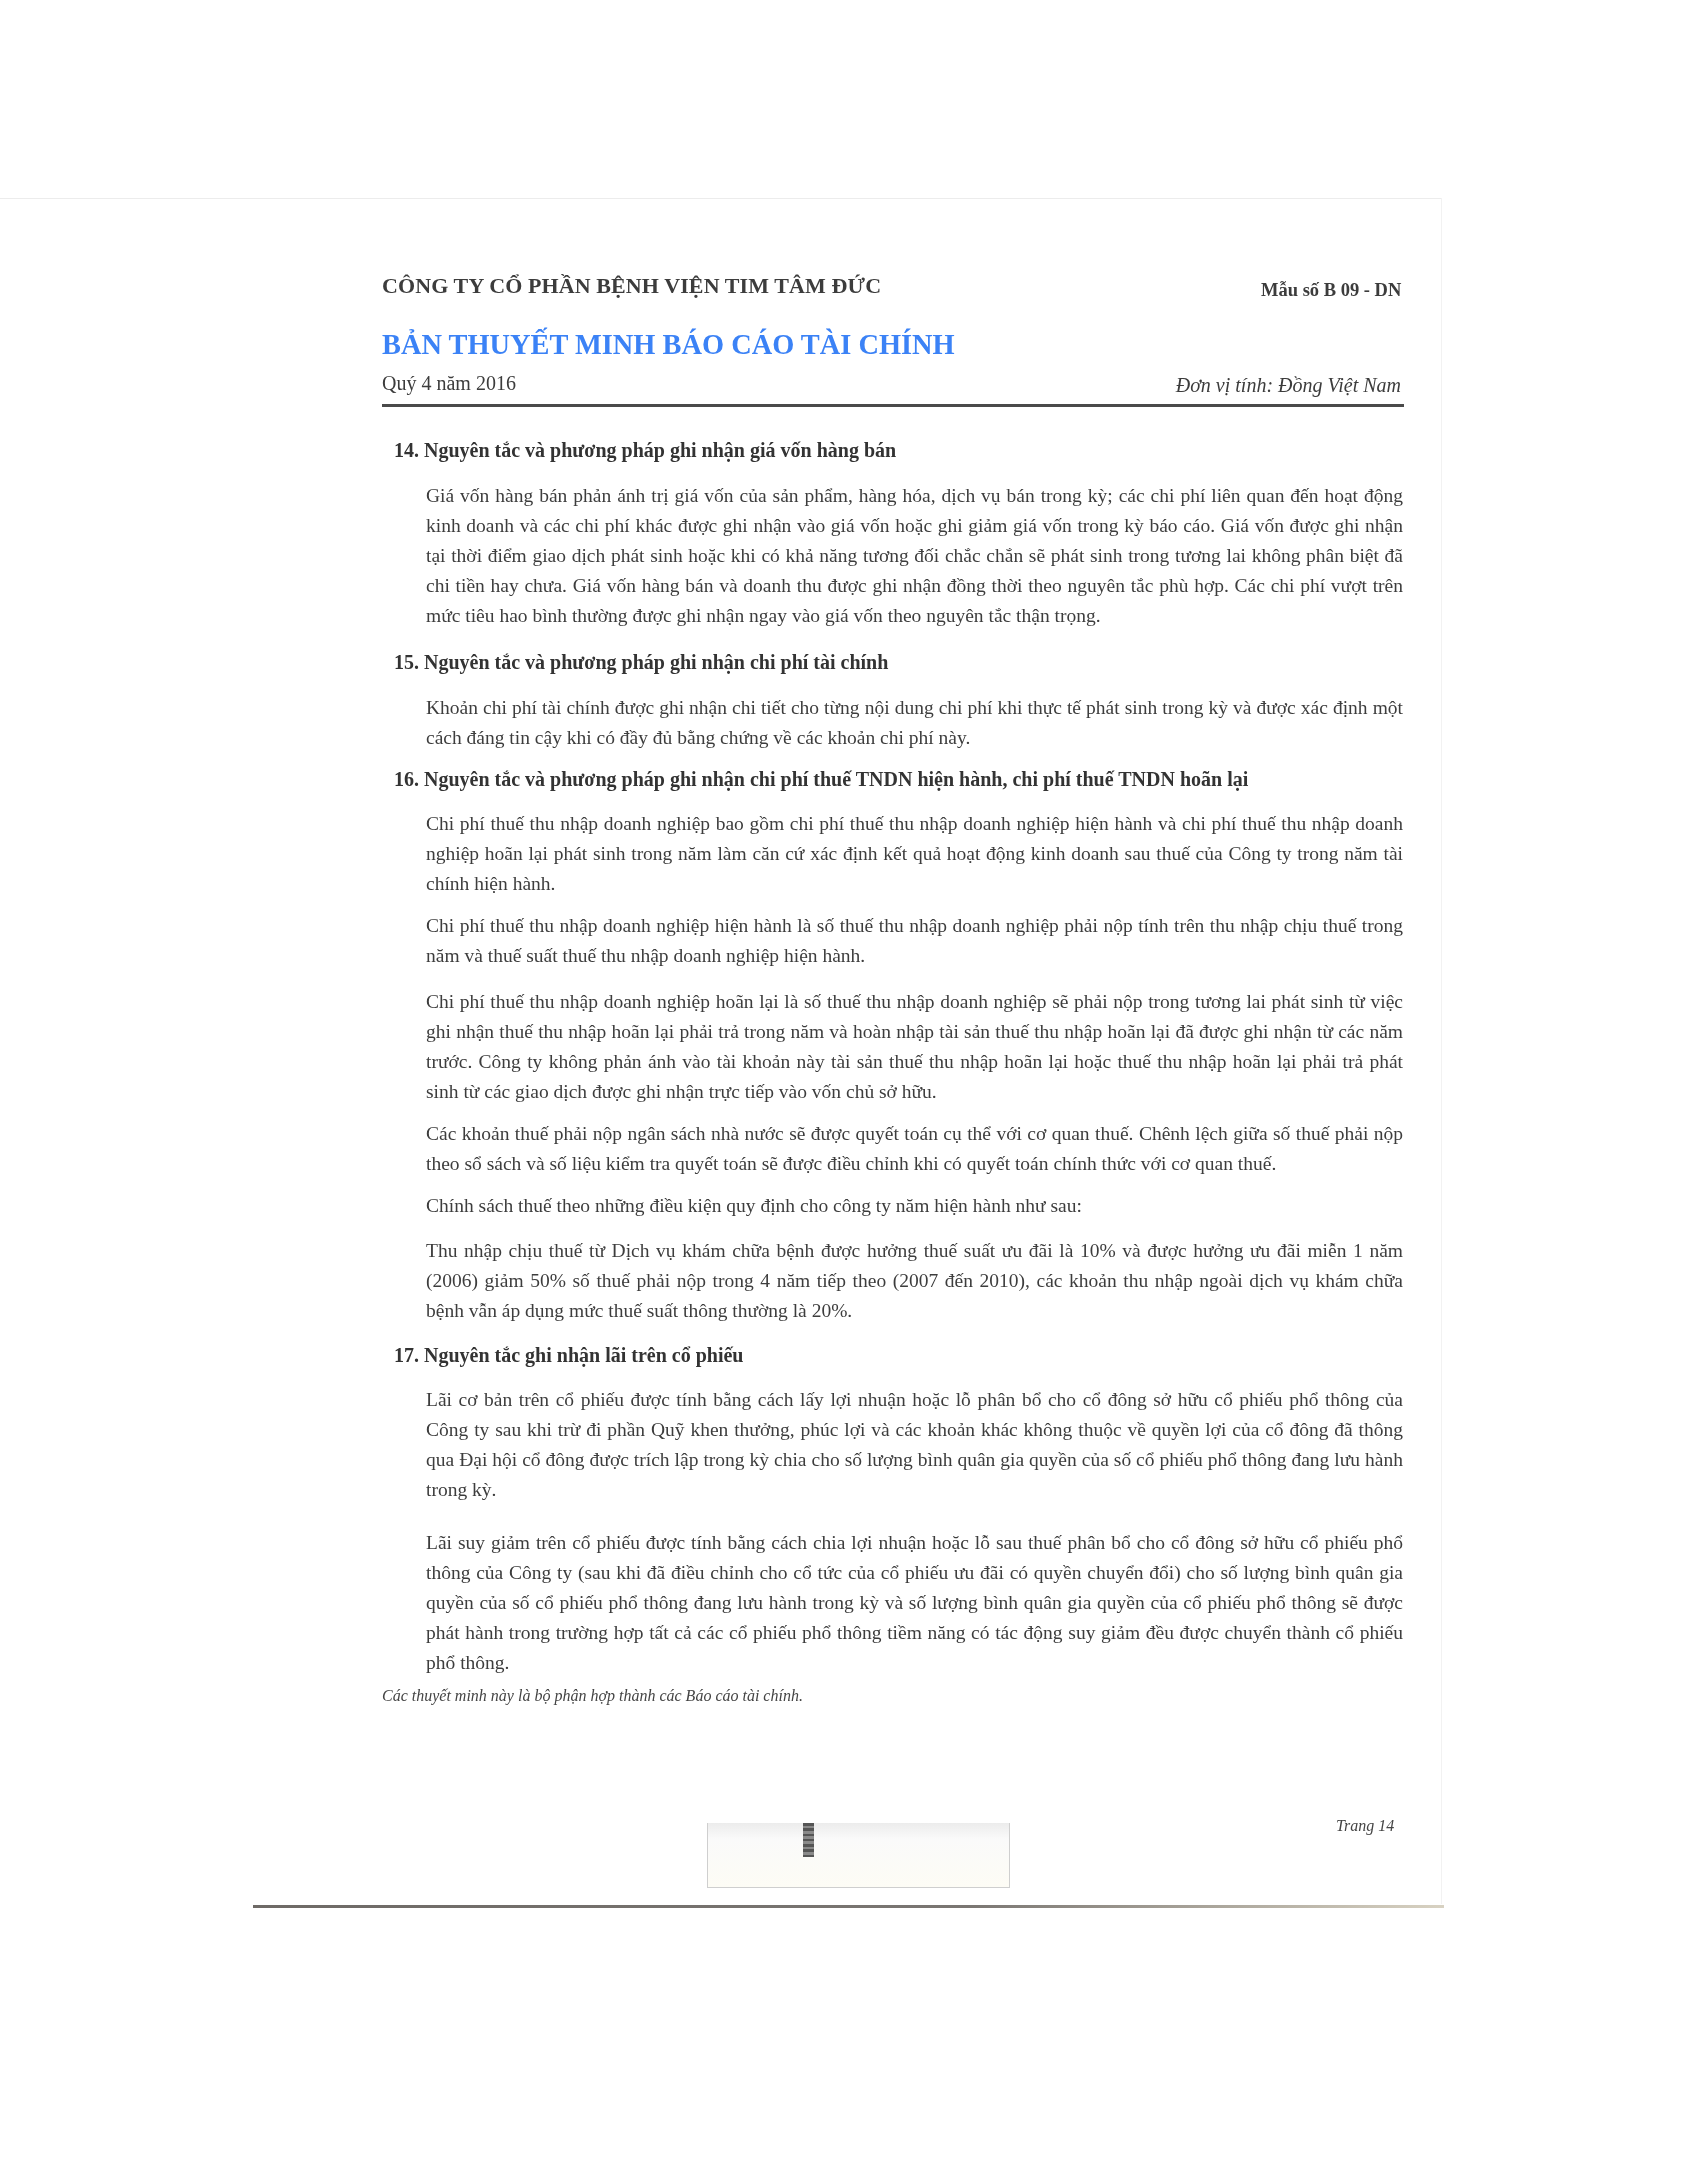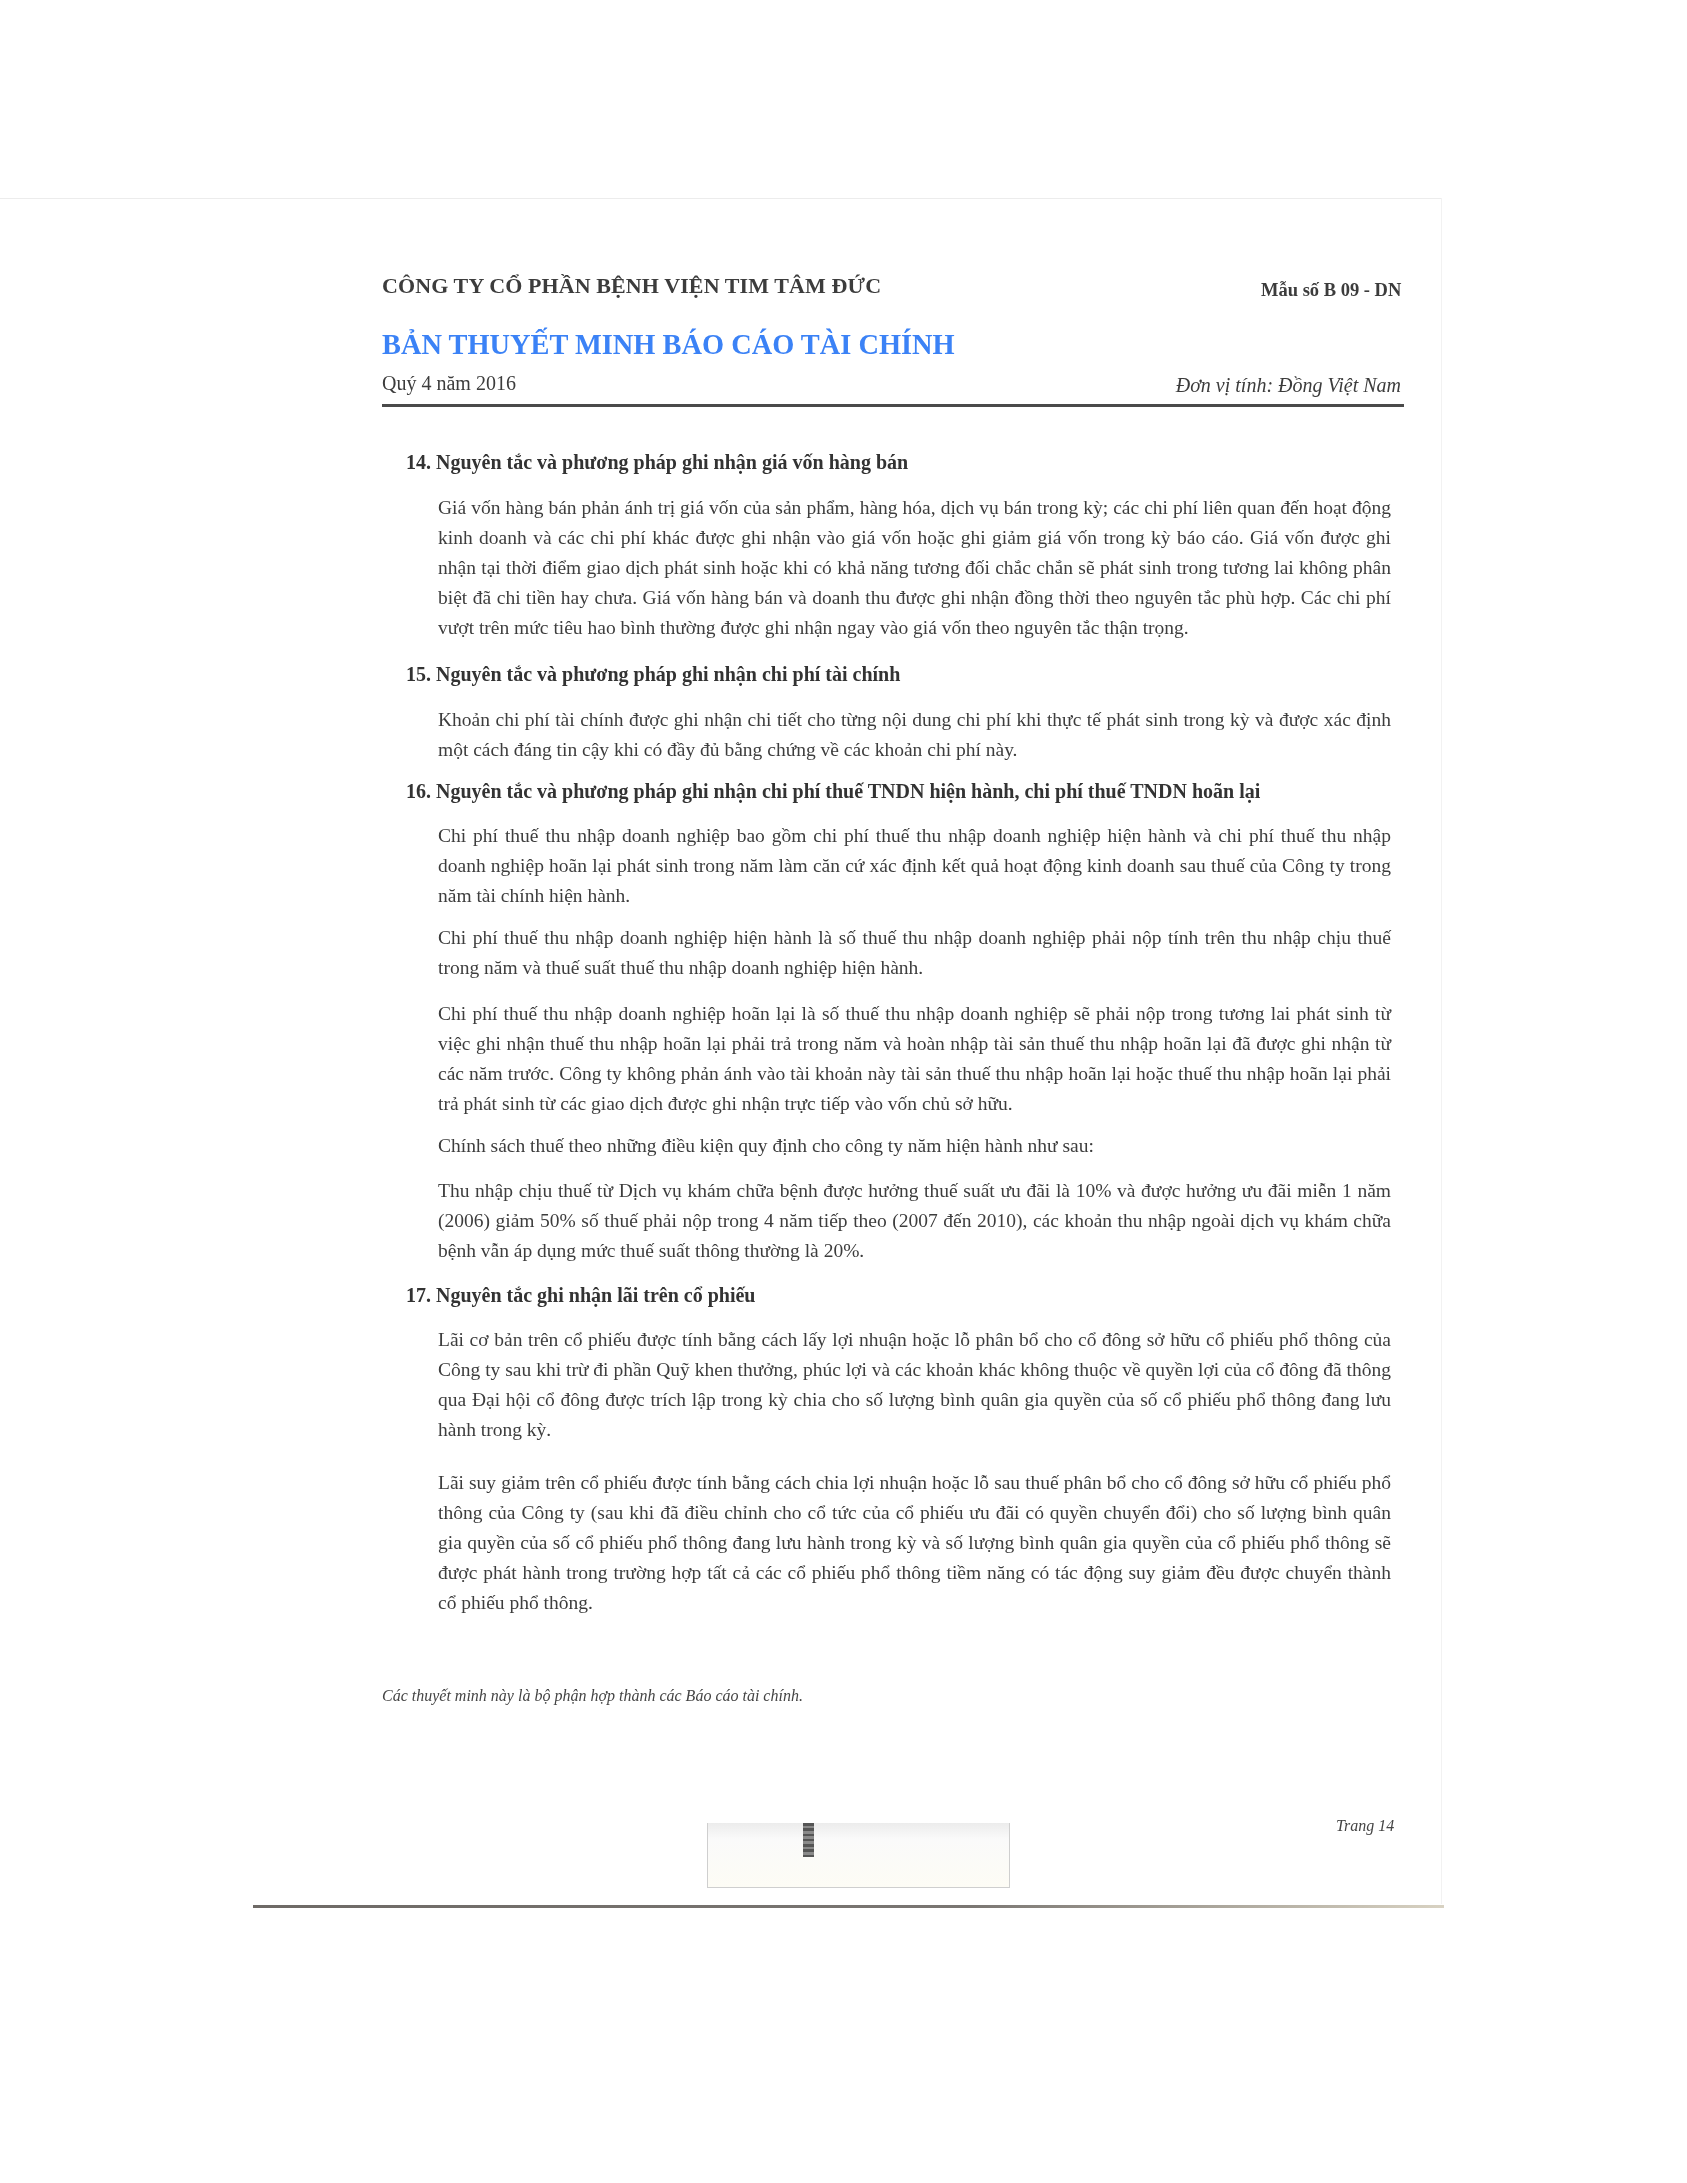--- a/index.html
+++ b/index.html
@@ -9,21 +9,21 @@
   }
   .page-edge-top { position:absolute; left:0; top:198px; width:1442px; height:1.3px; background:#ececec; }
   .page-edge-right { position:absolute; left:1441px; top:198px; width:1.3px; height:1706px; background:#f2f2f2; }
   .header-left { position:absolute; left:382px; top:273px; font-size:22px; font-weight:bold; letter-spacing:0.1px; color:#3c3c3c; }
   .header-right { position:absolute; left:1261px; top:280px; font-size:18.5px; font-weight:bold; color:#3c3c3c; }
   .doc-title { position:absolute; left:382px; top:329px; font-size:28.4px; font-weight:bold; color:#3b82f6; }
   .period { position:absolute; left:382px; top:372px; font-size:20px; color:#3c3c3c; }
   .unit { position:absolute; right:286px; top:374px; font-size:20px; font-style:italic; color:#3c3c3c;margin-left:12px; }
   .header-rule { position:absolute; left:382px; top:404px; width:1022px; height:2.6px; background:#4a4a4a; }
   .content { position:absolute; left:394px; top:437px; width:1009px; }
-  .section { margin:12px; }
+  .section { margin:0; }
   .sec-heading { font-size:20px; font-weight:bold; margin:0 0 17px 0; line-height:26.5px; color:#333; }
   .sec-heading .num { display:inline-block; width:30px; }
   .para { margin:0 0 12px 32px; font-size:19.5px; line-height:30px; text-align:justify; color:#3d3d3d; }
   .para b { color:#333; }
   .footer-left { position:absolute; left:382px; top:1687px; font-size:16px; font-style:italic; color:#444; }
   .footer-right { position:absolute; left:1336px; top:1817px; font-size:16px; font-style:italic; color:#444; }
   .stamp-box2 { position:absolute; left:707px; top:1823px; width:301px; height:64px; border:1.3px solid #cfcfcf; border-top:none; background:linear-gradient(#ececec,#fafafa 25%,#fdfcf5); }
   .stamp-clip { position:absolute; left:803px; top:1823px; width:10.6px; height:34px; background:repeating-linear-gradient(#555 0 2.6px,#8a8a8a 2.6px 5.3px); }
   .bottom-rule { position:absolute; left:253px; top:1905px; width:1191px; height:3.3px; background:linear-gradient(90deg,#6e6a66,#7a7672 60%,#d8d2c2); }
 </style>
@@ -56,20 +56,21 @@
     <p class="para">Khoản chi phí tài chính được ghi nhận chi tiết cho từng nội dung chi phí khi thực tế phát sinh trong kỳ và được xác định một cách đáng tin cậy khi có đầy đủ bằng chứng về các khoản chi phí này.</p>
   </div>
 
   <div class="section" style="margin-bottom:16px;">
     <div class="sec-heading">
       <span class="num">16.</span><span>Nguyên tắc và phương pháp ghi nhận chi phí thuế TNDN hiện hành, chi phí thuế TNDN hoãn lại</span>
     </div>
     <p class="para">Chi phí thuế thu nhập doanh nghiệp bao gồm chi phí thuế thu nhập doanh nghiệp hiện hành và chi phí thuế thu nhập doanh nghiệp hoãn lại phát sinh trong năm làm căn cứ xác định kết quả hoạt động kinh doanh sau thuế của Công ty trong năm tài chính hiện hành.</p>
     <p class="para" style="margin-bottom:16px;">Chi phí thuế thu nhập doanh nghiệp hiện hành là số thuế thu nhập doanh nghiệp phải nộp tính trên thu nhập chịu thuế trong năm và thuế suất thuế thu nhập doanh nghiệp hiện hành.</p>
     <p class="para">Chi phí thuế thu nhập doanh nghiệp hoãn lại là số thuế thu nhập doanh nghiệp sẽ phải nộp trong tương lai phát sinh từ việc ghi nhận thuế thu nhập hoãn lại phải trả trong năm và hoàn nhập tài sản thuế thu nhập hoãn lại đã được ghi nhận từ các năm trước. Công ty không phản ánh vào tài khoản này tài sản thuế thu nhập hoãn lại hoặc thuế thu nhập hoãn lại phải trả phát sinh từ các giao dịch được ghi nhận trực tiếp vào vốn chủ sở hữu.</p>
+    <p class="para">Các khoản thuế phải nộp ngân sách nhà nước sẽ được quyết toán cụ thể với cơ quan thuế. Chênh lệch giữa số thuế phải nộp theo sổ sách và số liệu kiểm tra quyết toán sẽ được điều chỉnh khi có quyết toán chính thức với cơ quan thuế.</p>
     <p class="para" style="margin-bottom:14.6px;">Chính sách thuế theo những điều kiện quy định cho công ty năm hiện hành như sau:</p>
     <p class="para">Thu nhập chịu thuế từ Dịch vụ khám chữa bệnh được hưởng thuế suất ưu đãi là 10% và được hưởng ưu đãi miễn 1 năm (2006) giảm 50% số thuế phải nộp trong 4 năm tiếp theo (2007 đến 2010), các khoản thu nhập ngoài dịch vụ khám chữa bệnh vẫn áp dụng mức thuế suất thông thường là 20%.</p>
   </div>
 
   <div class="section">
     <div class="sec-heading">
       <span class="num">17.</span><span>Nguyên tắc ghi nhận lãi trên cổ phiếu</span>
     </div>
     <p class="para" style="margin-bottom:22.5px;">Lãi cơ bản trên cổ phiếu được tính bằng cách lấy lợi nhuận hoặc lỗ phân bổ cho cổ đông sở hữu cổ phiếu phổ thông của Công ty sau khi trừ đi phần Quỹ khen thưởng, phúc lợi và các khoản khác không thuộc về quyền lợi của cổ đông đã thông qua Đại hội cổ đông được trích lập trong kỳ chia cho số lượng bình quân gia quyền của số cổ phiếu phổ thông đang lưu hành trong kỳ.</p>
     <p class="para">Lãi suy giảm trên cổ phiếu được tính bằng cách chia lợi nhuận hoặc lỗ sau thuế phân bổ cho cổ đông sở hữu cổ phiếu phổ thông của Công ty (sau khi đã điều chỉnh cho cổ tức của cổ phiếu ưu đãi có quyền chuyển đổi) cho số lượng bình quân gia quyền của số cổ phiếu phổ thông đang lưu hành trong kỳ và số lượng bình quân gia quyền của cổ phiếu phổ thông sẽ được phát hành trong trường hợp tất cả các cổ phiếu phổ thông tiềm năng có tác động suy giảm đều được chuyển thành cổ phiếu phổ thông.</p>

